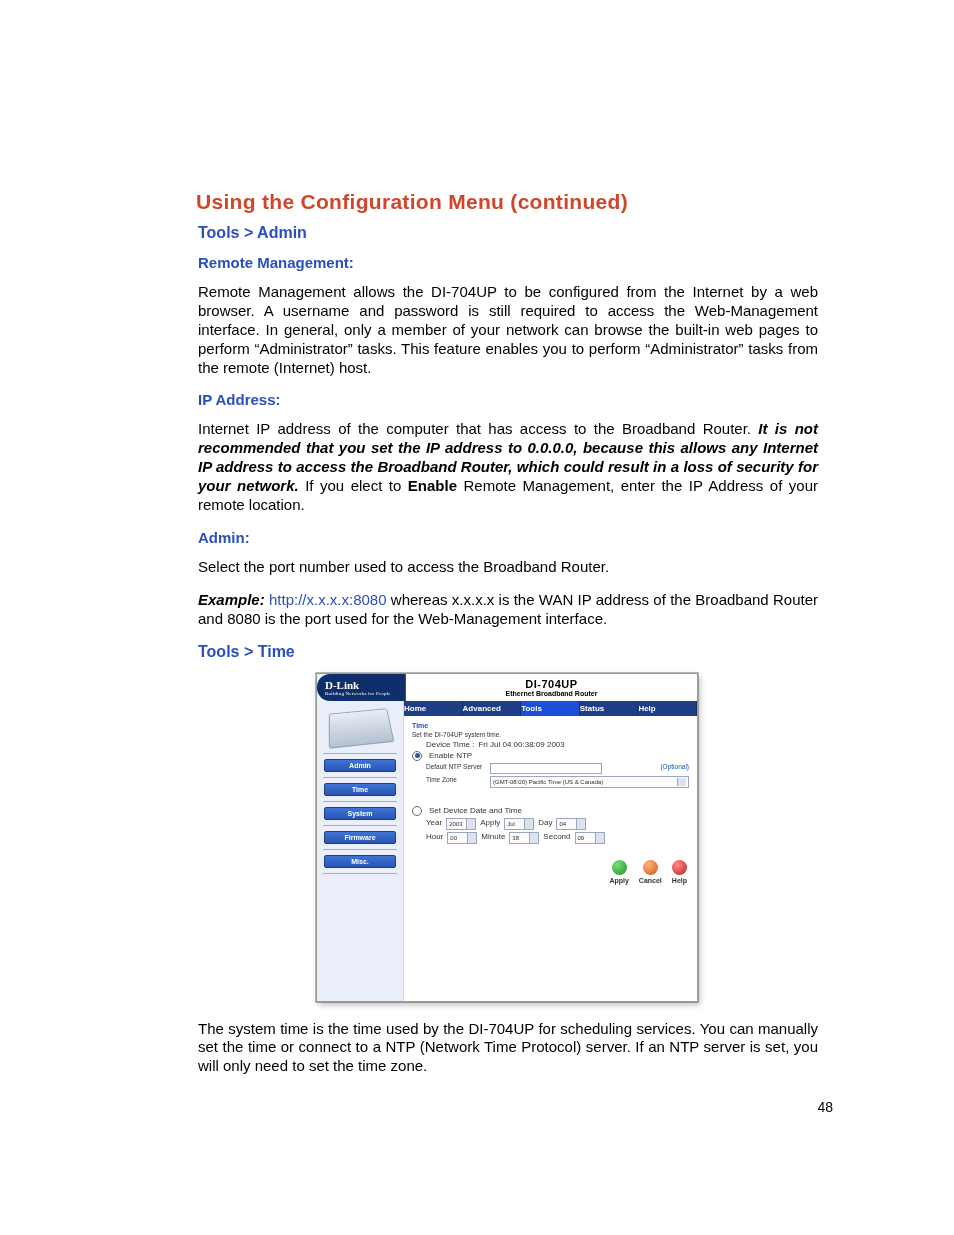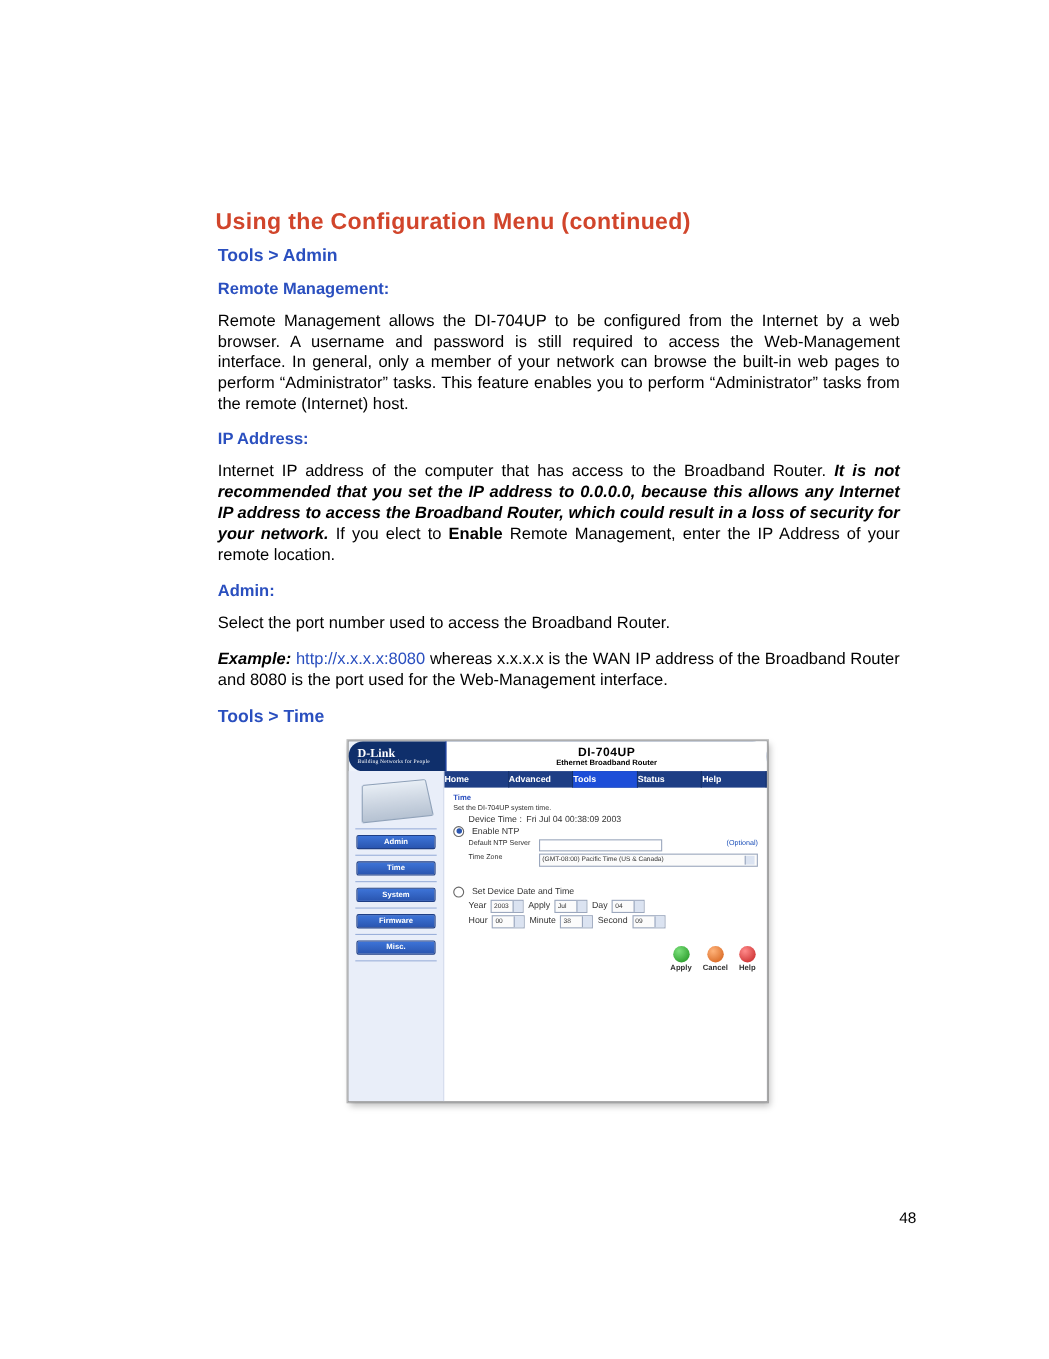--- a/index.html
+++ b/index.html
@@ -167,15 +167,16 @@
           <div class="sc-actions">
             <div class="sc-act"><span class="ic ic-apply"></span><span>Apply</span></div>
             <div class="sc-act"><span class="ic ic-cancel"></span><span>Cancel</span></div>
             <div class="sc-act"><span class="ic ic-help"></span><span>Help</span></div>
           </div>
         </div>
       </div>
     </div>
   </div>
 
+  <p class="para">The system time is the time used by the DI-704UP for scheduling services. You can manually set the time or connect to a NTP (Network Time Protocol) server. If an NTP server is set, you will only need to set the time zone.</p>
 
   <div class="pagenum">48</div>
 </div>
 
 </body></html>

